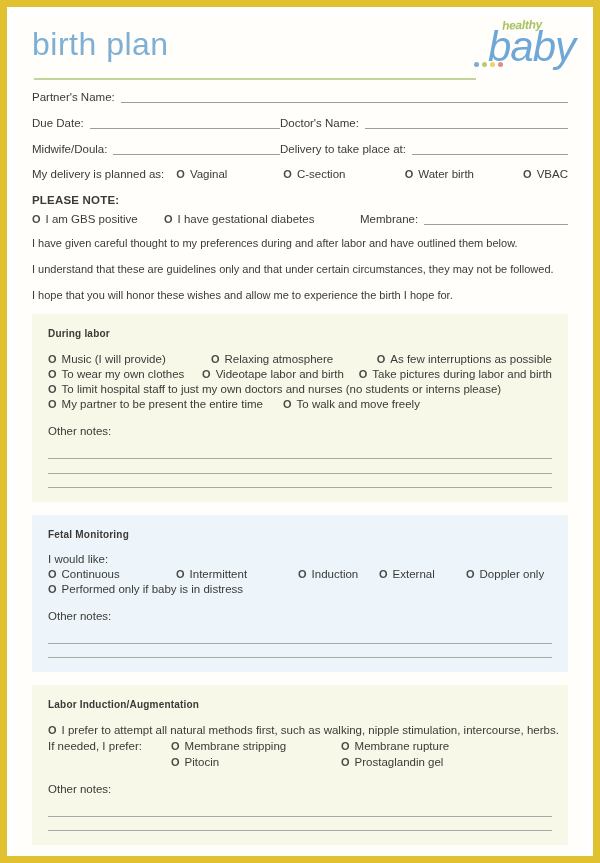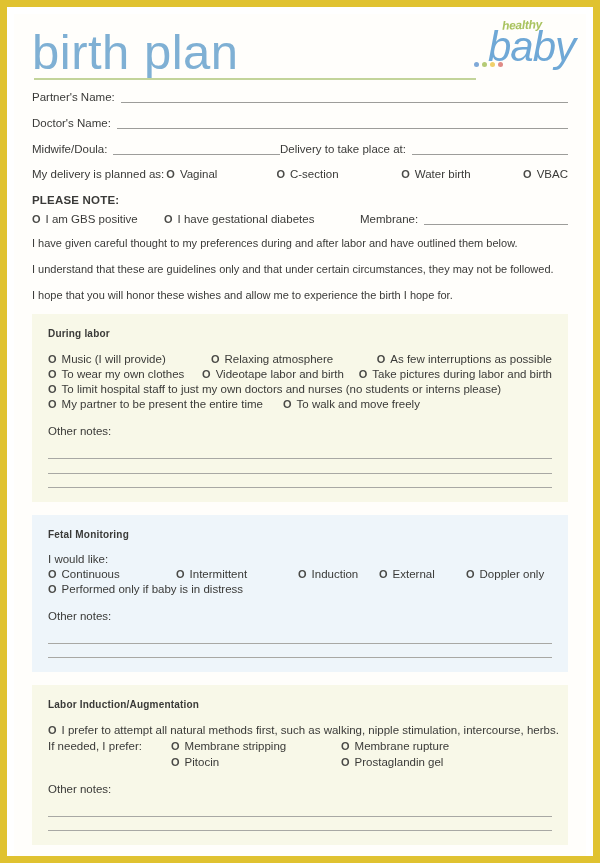--- a/index.html
+++ b/index.html
@@ -35,21 +35,21 @@
 
   
   .masthead {
     position: relative;
     height: 72px;
   }
   .brand-title {
     position: absolute;
     left: 0;
     top: 14px;
-    font-size: 49px;
+    font-size: 32px;
     font-weight: 300;
     letter-spacing: 0.5px;
     color: #7fb0d4;
     line-height: 1;
   }
   .rule {
     position: absolute;
     left: 2px;
     right: 92px;
     top: 64px;
@@ -145,21 +145,21 @@
     letter-spacing: 0;
   }
   .opt .lbl { font-size: 11.5px; }
 
   
   .delivery-row {
     display: flex;
     align-items: baseline;
     margin-bottom: 14px;
   }
-  .delivery-row .idlabel { padding-right: 2px; }
+  .delivery-row .idlabel { padding-right: 12px; }
   .delivery-row .opt + .opt { margin-left: 0; }
   .dopt-1 { width: 112px; }
   .dopt-2 { width: 127px; }
   .dopt-3 { width: 124px; }
 
   
   .please-note {
     font-size: 11.5px;
     font-weight: 700;
     letter-spacing: 0.2px;
@@ -267,20 +267,24 @@
     <div class="idgrid">
 
       <div class="idrow">
         <div class="idcell right">
           <span class="idlabel">Partner's Name:</span>
           <span class="fill"></span>
         </div>
       </div>
 
       <div class="idrow">
+        <div class="idcell left">
+          <span class="idlabel">Due Date:</span>
+          <span class="fill"></span>
+        </div>
         <div class="idcell right">
           <span class="idlabel">Doctor's Name:</span>
           <span class="fill"></span>
         </div>
       </div>
 
       <div class="idrow">
         <div class="idcell left">
           <span class="idlabel">Midwife/Doula:</span>
           <span class="fill"></span>

